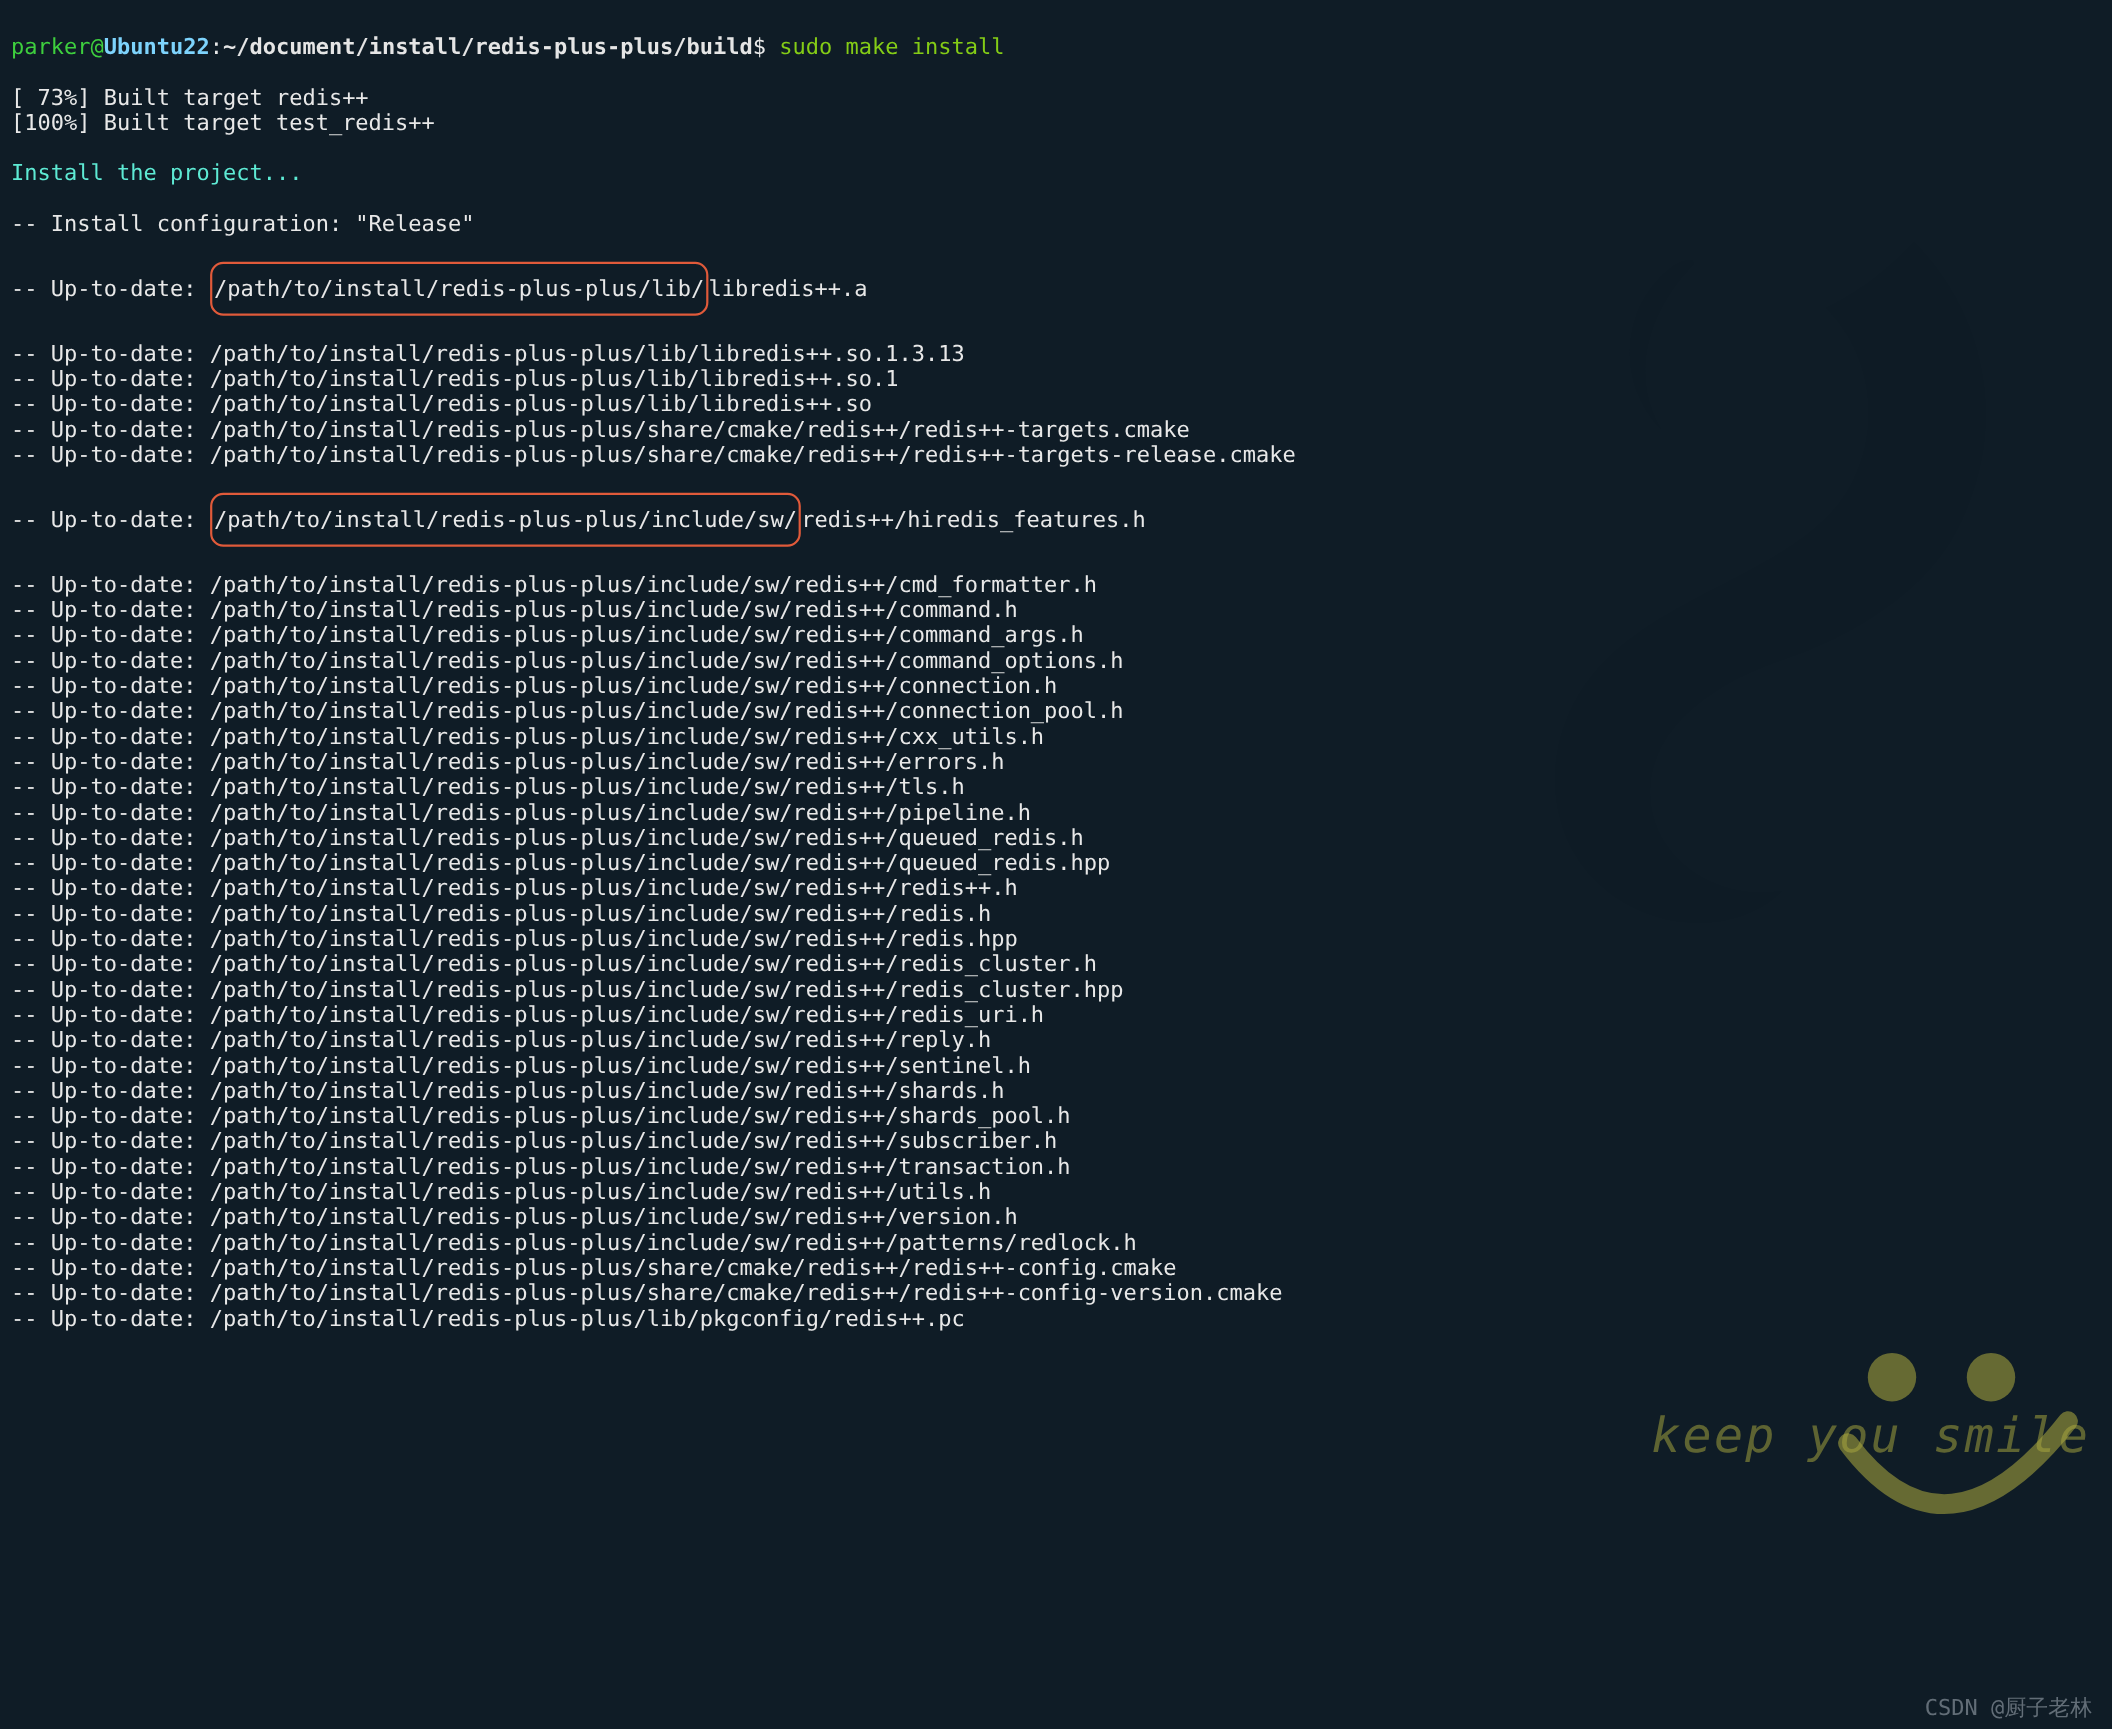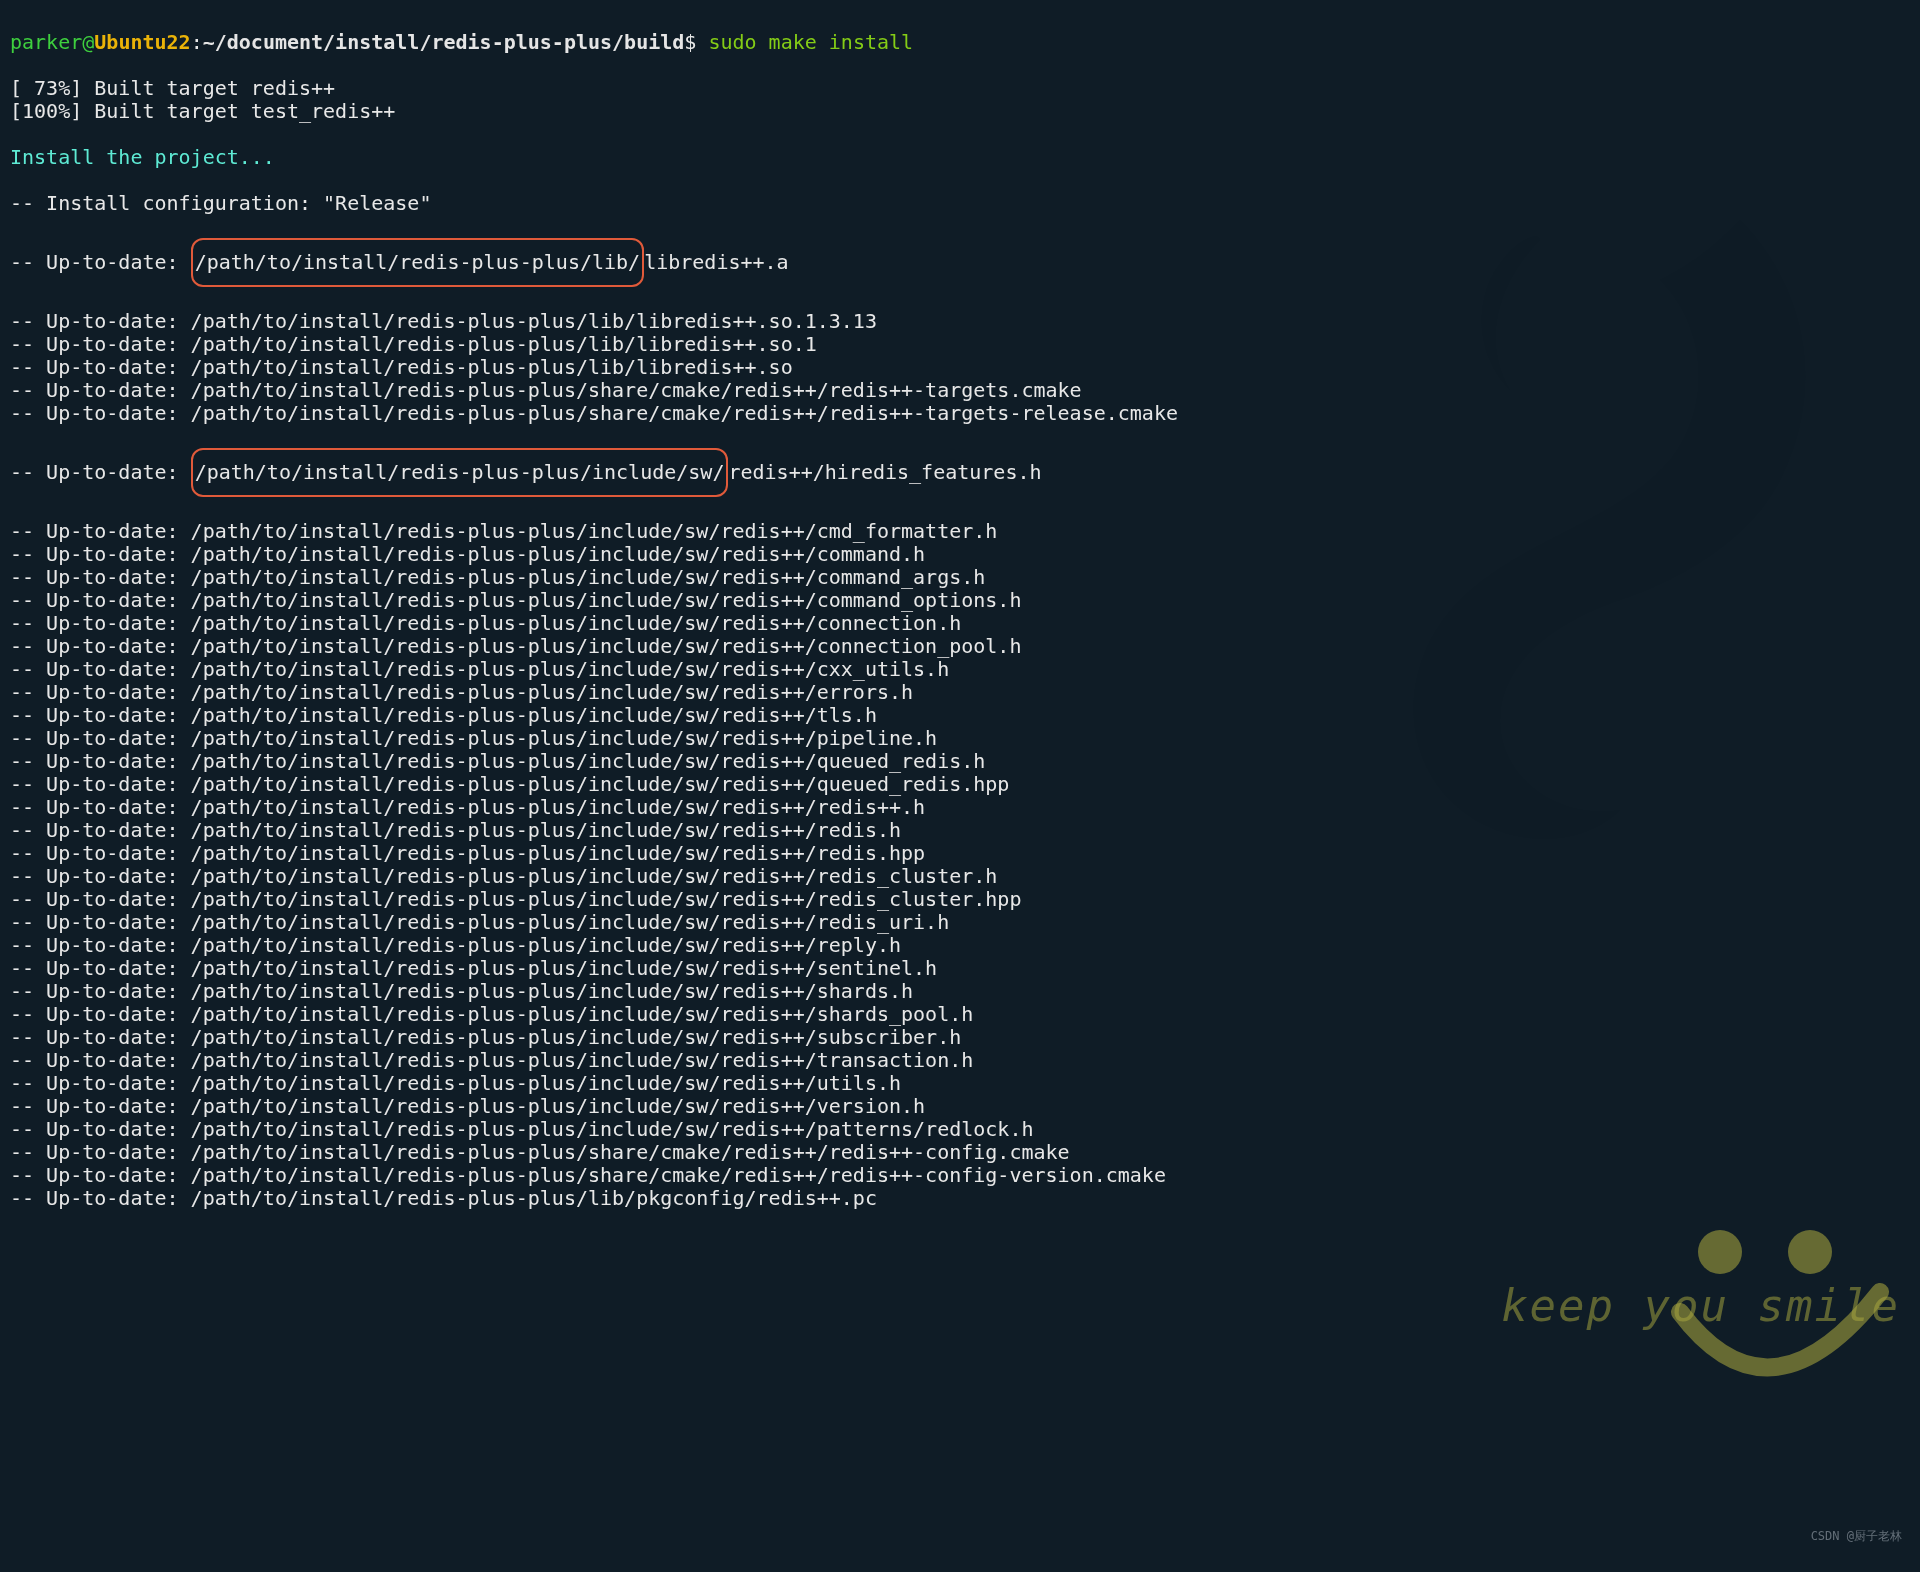--- a/index.html
+++ b/index.html
@@ -1,30 +1,30 @@
 <!DOCTYPE html>
 <html><head>
 <meta charset="utf-8">
 <style>
   html,body{margin:0;padding:0;background:#0f1c26;color:#e8e8e8;font-family:"Menlo","Consolas","DejaVu Sans Mono",monospace;font-size:20px;line-height:1.15;width:1920px;height:1572px;overflow:hidden;position:relative}
   .terminal{padding:8px 10px;white-space:pre;position:relative;z-index:2}
   .line{display:block}
   .user{color:#3ecf3e;font-weight:normal}
-  .host{color:#eab308;font-weight:bold}
+  .host{color:#7dd3fc;font-weight:bold}
   .path{color:#e5e5e5;font-weight:bold}
   .dollar{color:#e8e8e8}
   .cmd{color:#84cc16}
   .white{color:#e8e8e8}
   .cyan{color:#5eead4}
   .hl{border:2px solid #e05a3a;border-radius:12px;padding:12px 2px;display:inline-block;line-height:1.05}
   
   .wm{position:absolute;right:10px;bottom:150px;z-index:1;opacity:0.55;color:#adab3f;font-family:inherit}
   .wm svg{display:block}
   .wm-text{position:absolute;right:20px;bottom:240px;z-index:1;color:#adab3f;opacity:0.5;font-size:44px;font-style:italic;letter-spacing:2px}
-  .attr{position:absolute;right:18px;bottom:28px;color:#9aa4ad;font-size:12px;opacity:0.6;z-index:3}
+  .attr{position:absolute;right:18px;bottom:8px;color:#9aa4ad;font-size:20px;opacity:0.6;z-index:3}
   .dragon{position:absolute;right:60px;top:160px;z-index:0;opacity:0.08}
 </style>
 </head>
 <body>
 
 <div class="dragon">
   <svg width="620" height="720" viewBox="0 0 620 720">
     <path d="M500 60 C560 120 590 220 540 320 C510 380 440 420 380 440 C320 460 260 500 260 560 C260 620 320 660 380 650 C340 690 260 690 210 640 C160 590 160 500 220 440 C280 380 380 360 430 300 C470 250 470 170 420 120 C460 100 480 80 500 60 Z" fill="#0b1820"></path>
     <path d="M300 80 C260 120 240 180 270 230 C250 210 230 170 250 120 C270 80 300 70 300 80 Z" fill="#0b1820"></path>
   </svg>

